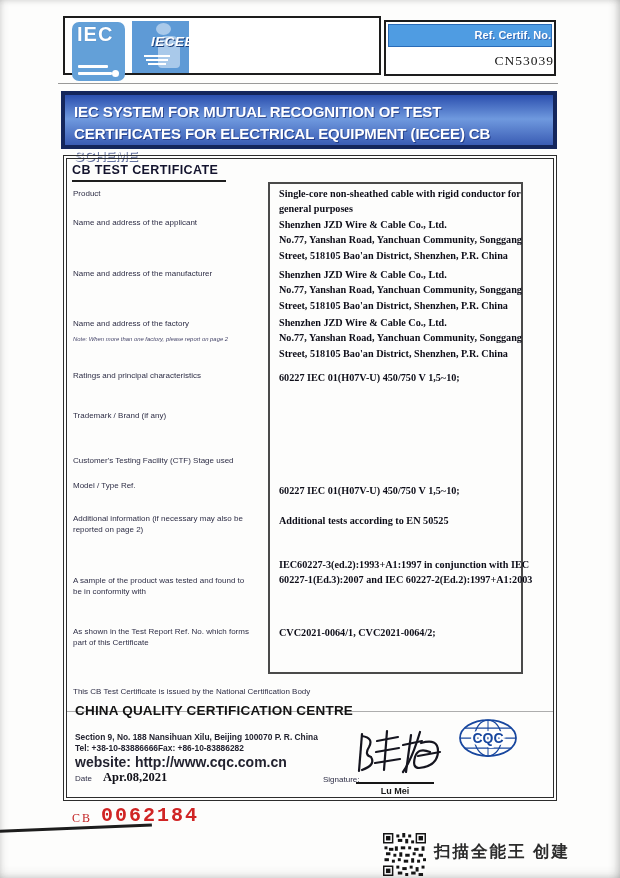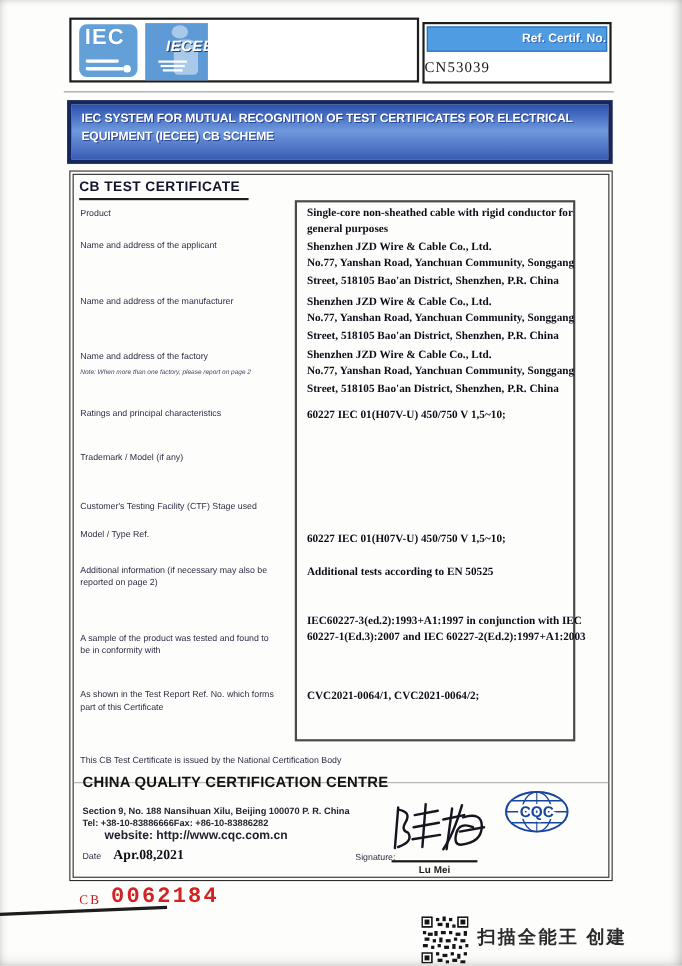--- a/index.html
+++ b/index.html
@@ -12,46 +12,46 @@
   .page::after {
     content:""; position:absolute; inset:0; pointer-events:none;
     box-shadow: inset -7px 0 10px -5px rgba(60,60,60,.30),
                 inset 5px 0 8px -5px rgba(60,60,60,.22),
                 inset 0 -8px 12px -7px rgba(60,60,60,.20),
                 inset 0 5px 8px -6px rgba(60,60,60,.18);
   }
   
   .scan-line-top { position:absolute; left:58px; top:83px; width:500px; height:1px; background:#777; opacity:.75; }
   .logo-box { position:absolute; left:63px; top:16px; width:318px; height:59px; background:#fff; border:2px solid #1c1c1c; }
-  .iec-logo { position:absolute; left:7px; top:4px; width:53px; height:48px; background:#63a0d8; border-radius:7px; }
+  .iec-logo { position:absolute; left:7px; top:4px; width:53px; height:59px; background:#63a0d8; border-radius:7px; }
   .iec-text { position:absolute; left:5px; top:1px; color:#fff; font-weight:bold; font-size:20px; letter-spacing:1px;
               text-shadow:0 0 1px #2d6cb0; }
   .iec-bar { position:absolute; background:#fff; height:3px; border-radius:1px; }
   .iec-bar.b1 { left:6px; bottom:13px; width:30px; }
   .iec-bar.b2 { left:6px; bottom:6px; width:34px; }
   .iec-dot { position:absolute; right:6px; bottom:4px; width:7px; height:7px; background:#fff; border-radius:50%; }
   .iecee-logo { position:absolute; left:67px; top:3px; width:57px; height:52px; background:#5e9ad6; overflow:hidden; }
   .iecee-fig-head { position:absolute; left:24px; top:2px; width:15px; height:12px; background:#a9c9ea; border-radius:50%; }
   .iecee-fig-body { position:absolute; left:26px; top:15px; width:22px; height:32px; background:#a9c9ea; border-radius:8px 8px 4px 4px; }
   .iecee-text { position:absolute; left:4px; top:13px; width:100%; color:#fff; font-weight:bold; font-style:italic;
                 font-size:13.5px; letter-spacing:.5px; text-shadow:1px 1px 0 #1c3f7a;margin-left:15px; }
   .iecee-bar { position:absolute; background:#fff; height:2px; }
   .iecee-bar.b1 { left:12px; top:34px; width:26px; }
   .iecee-bar.b2 { left:14px; top:38px; width:22px; }
   .iecee-bar.b3 { left:16px; top:42px; width:18px; }
   .ref-box { position:absolute; left:384px; top:20px; width:172px; height:56px; background:#fff; border:2px solid #1c1c1c; }
   .ref-header { margin:2px; height:23px; background:#4f9ce2; border:1px solid #2a6cb8; color:#fff; font-weight:bold;
                 font-size:11px; text-align:right; line-height:21px; text-shadow:1px 1px 0 rgba(30,60,140,.55); }
-  .ref-value { text-align:left; margin-top:6px; font-family:"Liberation Serif", serif; font-size:13.5px; letter-spacing:1px; color:#151515; }
+  .ref-value { text-align:right; margin-top:6px; font-family:"Liberation Serif", serif; font-size:13.5px; letter-spacing:1px; color:#151515;padding-left:41px; }
   
   .banner {
     position:absolute; left:61px; top:91px; width:496px; height:58px;
     border:4px solid #14265c;
     background:linear-gradient(180deg,#2b4fae 0%, #6f99de 48%, #3a5cb4 100%);
-    color:#fff; font-weight:bold; font-size:11px; line-height:1.45; letter-spacing:-0.1px;
+    color:#fff; font-weight:bold; font-size:15px; line-height:1.45; letter-spacing:-0.1px;
     padding:6px 9px; text-shadow:1px 1px 0 rgba(20,40,110,.65);
   }
   
   .cert-box { position:absolute; left:63px; top:155px; width:494px; height:646px; border:4px double #2c2c2c; }
   .cert-title { position:absolute; left:5px; top:4px; font-size:12.5px; font-weight:bold; color:#14142e;
                 letter-spacing:.4px; border-bottom:2px solid #1e1e1e; padding:0 8px 3px 0; }
   .value-box { position:absolute; left:201px; top:23px; width:255px; height:492px; border:2px solid #4a4a4a; }
   .val { position:absolute; left:9px; width:254px; font-family:"Liberation Serif", serif; font-weight:bold;
          font-size:10.2px; line-height:1.5; color:#0d0d18; white-space:pre-line; }
   .v-product    { top:2px; }
@@ -75,21 +75,21 @@
   .l-model       { top:322px; }
   .l-additional  { top:355px; width:198px; }
   .l-sample      { top:417px; width:182px; }
   .l-report      { top:468px; width:182px; }
   .statement { position:absolute; left:6px; top:528px; font-size:8px; color:#2e2e46; }
   .footer-divider { position:absolute; left:0; top:552px; width:100%; height:1px; background:#adadad; }
   .ncb-name    { position:absolute; left:8px; top:544px; font-size:13.5px; font-weight:bold; color:#141414; letter-spacing:.2px; }
   .ncb-address { position:absolute; left:8px; top:573px; font-size:8.4px; font-weight:bold; color:#232330; }
   .ncb-contact { position:absolute; left:8px; top:584px; font-size:8.4px; font-weight:bold; color:#232330; }
   .ncb-contact .fax { }
-  .ncb-web     { position:absolute; left:8px; top:595px; font-size:11px; font-weight:bold; color:#232330;margin-left:20px; }
+  .ncb-web     { position:absolute; left:8px; top:595px; font-size:14px; font-weight:bold; color:#232330; }
   .date-label  { position:absolute; left:8px; top:615px; font-size:8px; color:#2e2e46; }
   .date-value  { position:absolute; left:36px; top:611px; font-family:"Liberation Serif", serif; font-weight:bold; font-size:12.5px; color:#101018; }
   .sig-svg   { position:absolute; left:282px; top:566px; }
   .sig-label { position:absolute; left:256px; top:616px; font-size:8px; color:#2e2e46; }
   .sig-line  { position:absolute; left:289px; top:623px; width:78px; height:2px; background:#161616; }
   .signer    { position:absolute; left:289px; top:627px; width:78px; text-align:center; font-size:9px; font-weight:bold; color:#1b1b1b; }
   .cqc-svg   { position:absolute; left:391px; top:559px; }
   
   .cb-prefix   { position:absolute; left:72px; top:811px; font-family:"Liberation Serif", serif; font-size:12px; color:#c32222; letter-spacing:2px; }
   .cert-number { position:absolute; left:101px; top:804px; font-family:"Liberation Mono", monospace; font-size:20px; font-weight:bold; color:#d02424; letter-spacing:2px; }
@@ -146,21 +146,21 @@
       <div class="val v-standards">IEC60227-3(ed.2):1993+A1:1997 in conjunction with IEC 60227-1(Ed.3):2007 and IEC 60227-2(Ed.2):1997+A1:2003</div>
       <div class="val v-report">CVC2021-0064/1, CVC2021-0064/2;</div>
     </div>
 
     <div class="lbl l-product">Product</div>
     <div class="lbl l-applicant">Name and address of the applicant</div>
     <div class="lbl l-manufacturer">Name and address of the manufacturer</div>
     <div class="lbl l-factory">Name and address of the factory</div>
     <div class="lbl-note">Note: When more than one factory, please report on page 2</div>
     <div class="lbl l-ratings">Ratings and principal characteristics</div>
-    <div class="lbl l-trademark">Trademark / Model (if any)</div>
+    <div class="lbl l-trademark">Trademark / Brand (if any)</div>
     <div class="lbl l-ctf">Customer's Testing Facility (CTF) Stage used</div>
     <div class="lbl l-model">Model / Type Ref.</div>
     <div class="lbl l-additional">Additional information (if necessary may also be reported on page 2)</div>
     <div class="lbl l-report">As shown in the Test Report Ref. No. which forms part of this Certificate</div>
     <div class="lbl l-sample">A sample of the product was tested and found to be in conformity with</div>
 
     <div class="statement">This CB Test Certificate is issued by the National Certification Body</div>
     <div class="footer-divider"></div>
 
     <div class="ncb-name">CHINA QUALITY CERTIFICATION CENTRE</div>

